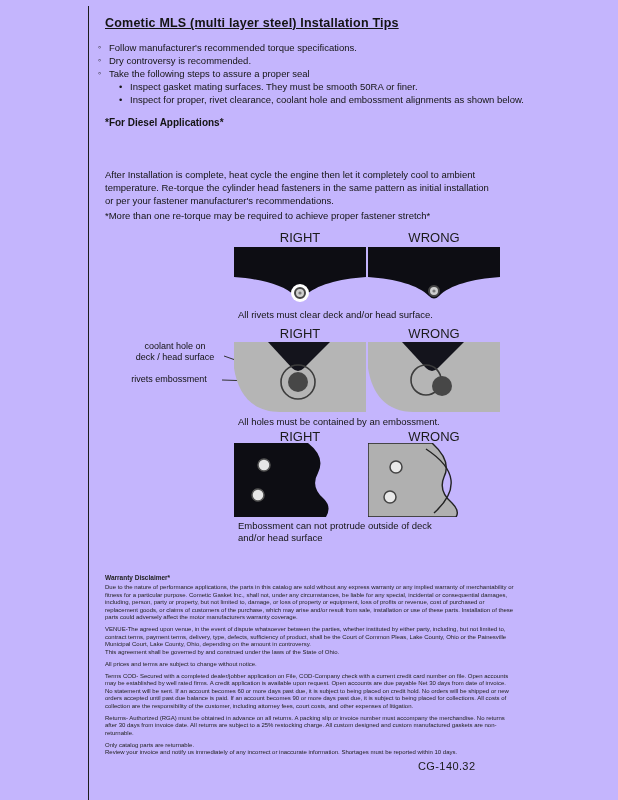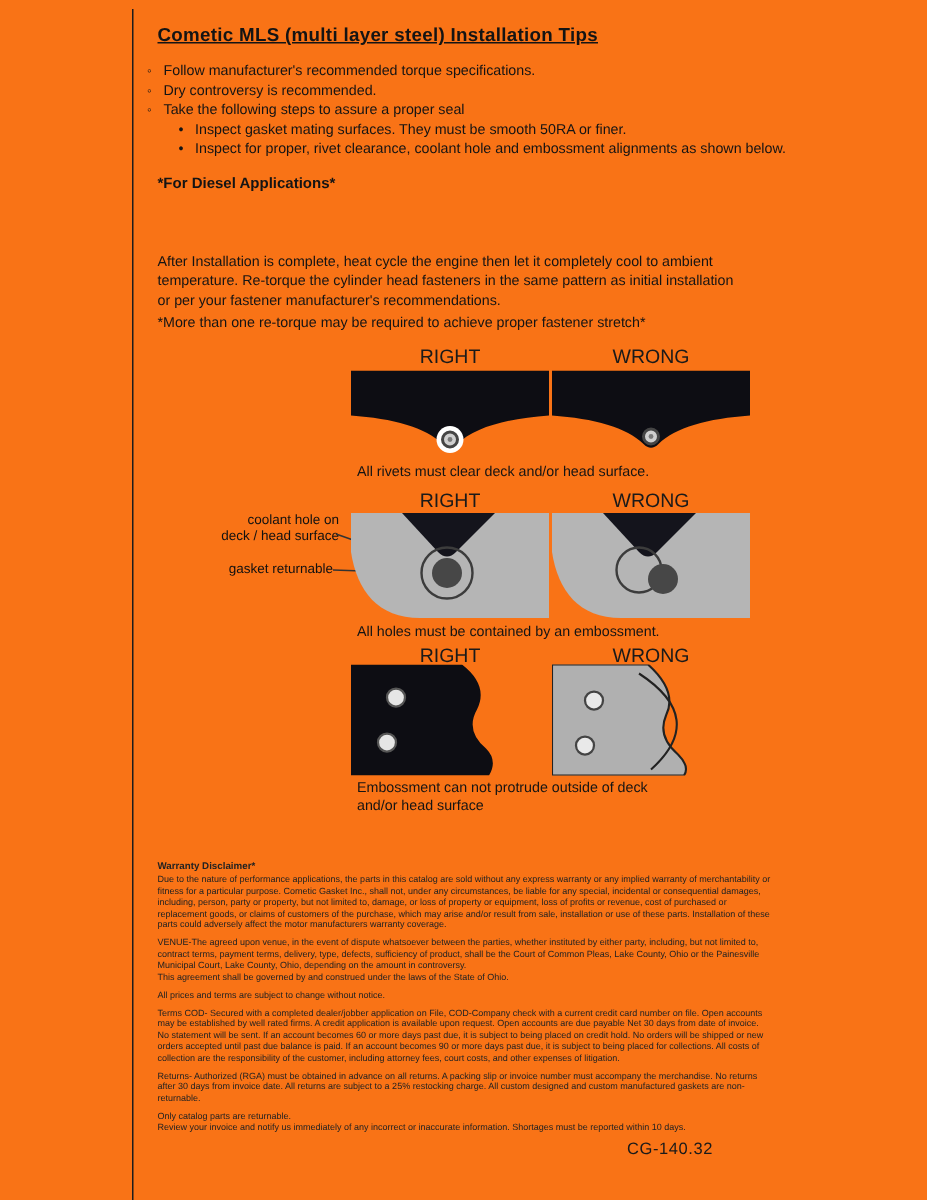--- a/index.html
+++ b/index.html
@@ -1,18 +1,18 @@
 <!DOCTYPE html>
 <html><head>
 <meta charset="utf-8">
 <style>
   * { margin:0; padding:0; box-sizing:border-box; }
   html,body { background:#ffffff; }
   .page {
-    position:relative; width:618px; height:800px; background:#f97316;
+    position:relative; width:618px; height:800px; background:#c4b5fd;
     font-family:"Liberation Sans", sans-serif; color:#141414; overflow:hidden;
   }
   .vrule { position:absolute; left:88px; top:6px; width:1px; height:794px; background:#1c1c1c; }
 
   .title {
     position:absolute; left:105px; top:16px;
     font-size:12.5px; font-weight:bold; text-decoration:underline; letter-spacing:0.2px;
   }
 
   .tips { position:absolute; left:98px; top:41px; width:480px; font-size:9.5px; line-height:13px; }
@@ -33,21 +33,21 @@
   .caption { position:absolute; left:238px; font-size:9.5px; line-height:12px; white-space:pre-line; }
 
   #r1-lr { left:234px; top:230px; } #r1-lw { left:368px; top:230px; }
   #r1-ir { left:234px; top:247px; } #r1-iw { left:368px; top:247px; }
   #cap1  { top:309px;text-align:right; }
 
   #r2-lr { left:234px; top:326px; } #r2-lw { left:368px; top:326px; }
   #r2-ir { left:234px; top:342px; } #r2-iw { left:368px; top:342px; }
   #cap2  { top:416px; }
 
-  .callout { position:absolute; font-size:9px; line-height:10.5px; text-align:right; white-space:pre-line; color:#111; }
+  .callout { position:absolute; font-size:9px; line-height:10.5px; text-align:center; white-space:pre-line; color:#111; }
   #co1 { left:124px; top:341px; width:102px; }
   #co2 { left:116px; top:374px; width:106px; }
   #colines { position:absolute; left:206px; top:344px; width:100px; height:50px; }
 
   #r3-lr { left:234px; top:429px; } #r3-lw { left:368px; top:429px; }
   #r3-ir { left:234px; top:443px; } #r3-iw { left:368px; top:443px; }
   #cap3  { top:520px; width:280px; }
 
   .disc { position:absolute; left:105px; top:574px; width:410px; font-size:6px; line-height:7.5px; color:#222; }
   .disc .dh { font-weight:bold; font-size:6.5px; margin-bottom:2.5px; }
@@ -95,21 +95,21 @@
       <circle cx="66" cy="44" r="1.6" fill="#7a7a7a"></circle>
     </svg>
   </div>
   <div class="caption" id="cap1">All rivets must clear deck and/or head surface.</div>
 
   <div class="dlabel" id="r2-lr">RIGHT</div>
   <div class="dlabel" id="r2-lw">WRONG</div>
 
   <div class="callout" id="co1">coolant hole on
 deck / head surface</div>
-  <div class="callout" id="co2">gasket returnable</div>
+  <div class="callout" id="co2">rivets embossment</div>
   <svg id="colines" viewBox="0 0 100 50">
     <line x1="18" y1="12" x2="92" y2="38" stroke="#333" stroke-width="1"></line>
     <line x1="16" y1="36" x2="75" y2="38" stroke="#333" stroke-width="1"></line>
   </svg>
 
   <div class="dimg" id="r2-ir">
     <svg width="132" height="70" viewBox="0 0 132 70">
       <path d="M0,0 H132 V70 H46 C18,70 4,52 0,26 Z" fill="#b5b5b5"></path>
       <path d="M34,0 L96,0 L70,26 Q64,32 58,26 Z" fill="#14141c"></path>
       <circle cx="64" cy="40" r="17" fill="none" stroke="#3c3c3c" stroke-width="1.6"></circle>

